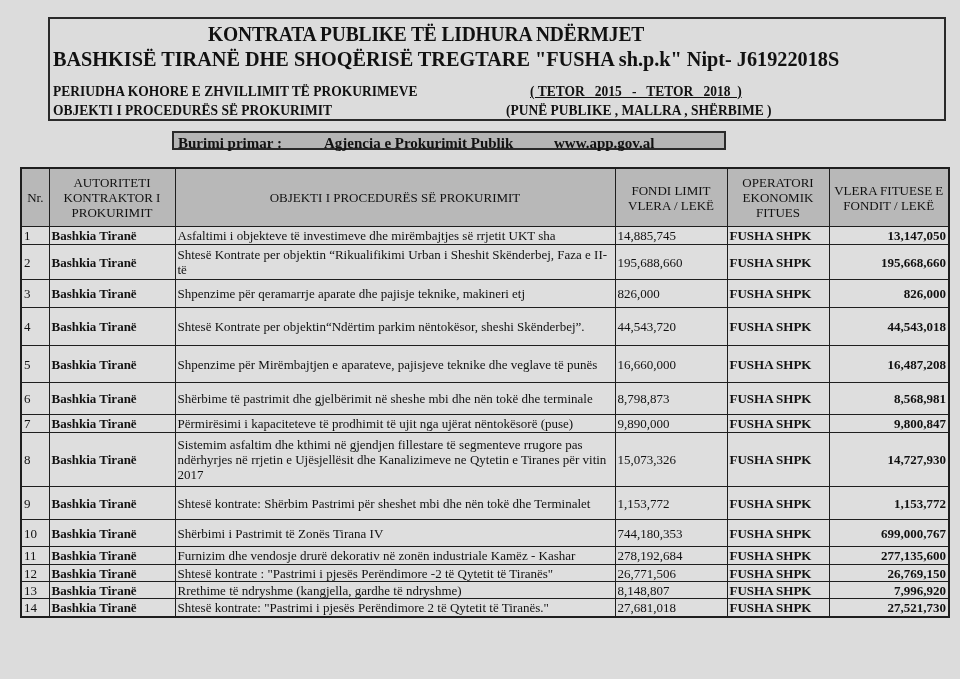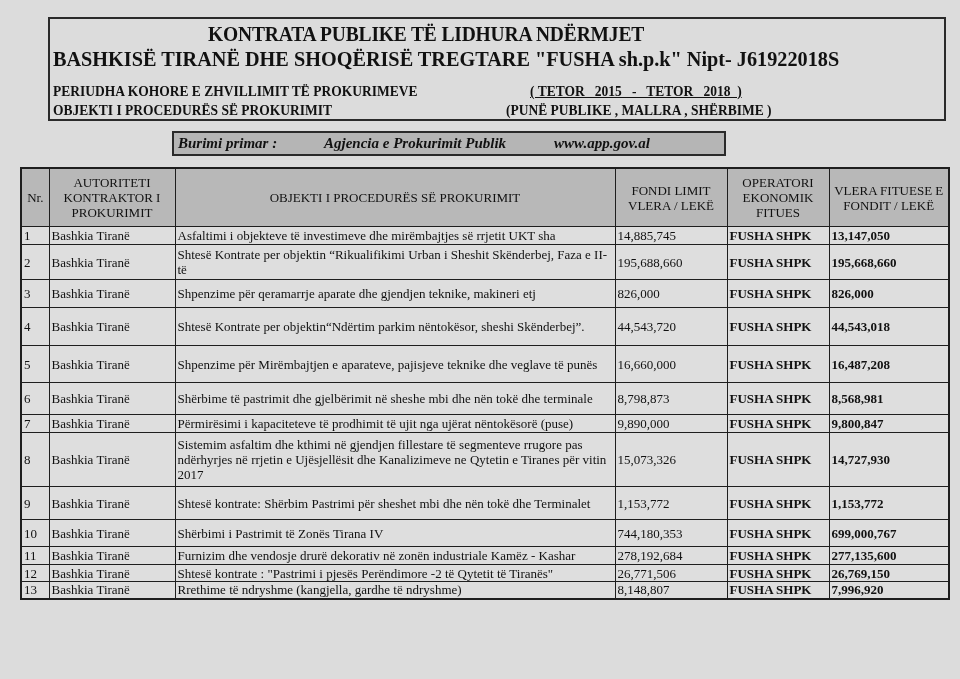--- a/index.html
+++ b/index.html
@@ -31,24 +31,24 @@
     .t3 { top: 64px; }
     .t4 { top: 83px; }
     .t3v, .t4v {
       position: absolute; font-size: 15px; font-weight: bold; white-space: nowrap;
       transform: scaleX(0.9); transform-origin: left;
     }
     .t3v { left: 480px; top: 64px; text-decoration: underline; white-space: pre; }
     .t4v { left: 456px; top: 83px; }
 
     .source-bar {
-      position: absolute; left: 172px; top: 131px; width: 554px; height: 25px;
+      position: absolute; left: 172px; top: 131px; width: 554px; height: 19px;
       border: 2px solid #2a2a2a; box-sizing: border-box;
       background: #b5b5b5;
-      font-style: italic; font-weight: bold; font-size: 15px;
+      font-weight: bold; font-size: 15px;
     }
     .source-bar span { position: absolute; top: 2px; white-space: nowrap; }
     .src-label { left: 4px; }
     .src-agency { left: 150px; }
     .src-url { left: 380px; }
 
     table.contracts {
       position: absolute; left: 20px; top: 167px; width: 928px;
       border-collapse: collapse;
       border: 2px solid #1e1e1e;
@@ -62,25 +62,25 @@
       overflow: hidden;
     }
     table.contracts th {
       background: #b8b8b8; font-weight: normal; text-align: center; height: 57px;
     }
     th.h-nr { font-size: 13px; }
     th.h-obj { font-size: 17px; }
     th.h-small { font-size: 13px; line-height: 16px; }
     table.contracts td { background: #dedede; vertical-align: middle; }
     td.c-nr { text-align: left; }
-    td.c-auth { font-weight: normal; }
+    td.c-auth { font-weight: bold; }
     td.c-obj { }
     td.c-fund { text-align: left; }
     td.c-op { font-weight: bold; }
-    td.c-win { font-weight: bold; }
+    td.c-win { font-weight: bold; text-align: right; }
   </style>
 </head>
 <body>
 
 <div class="title-box">
   <div class="t1">KONTRATA PUBLIKE TË LIDHURA NDËRMJET</div>
   <div class="t2">BASHKISË TIRANË DHE SHOQËRISË TREGTARE  "FUSHA sh.p.k"  Nipt- J61922018S</div>
   <div class="t3">PERIUDHA KOHORE E ZHVILLIMIT TË PROKURIMEVE</div>
   <div class="t3v">( TETOR   2015   -   TETOR   2018  )</div>
   <div class="t4">OBJEKTI I PROCEDURËS SË PROKURIMIT</div>
@@ -125,21 +125,21 @@
         <td class="c-nr">2</td>
         <td class="c-auth">Bashkia Tiranë</td>
         <td class="c-obj">Shtesë Kontrate per objektin “Rikualifikimi Urban i Sheshit Skënderbej, Faza e II-të</td>
         <td class="c-fund">195,688,660</td>
         <td class="c-op">FUSHA SHPK</td>
         <td class="c-win">195,668,660</td>
       </tr>
       <tr style="height: 28px;">
         <td class="c-nr">3</td>
         <td class="c-auth">Bashkia Tiranë</td>
-        <td class="c-obj">Shpenzime për qeramarrje aparate dhe gjendjen teknike, makineri etj</td>
+        <td class="c-obj">Shpenzime për qeramarrje aparate dhe pajisje teknike, makineri etj</td>
         <td class="c-fund">826,000</td>
         <td class="c-op">FUSHA SHPK</td>
         <td class="c-win">826,000</td>
       </tr>
       <tr style="height: 38px;">
         <td class="c-nr">4</td>
         <td class="c-auth">Bashkia Tiranë</td>
         <td class="c-obj">Shtesë Kontrate per objektin“Ndërtim parkim nëntokësor, sheshi Skënderbej”.</td>
         <td class="c-fund">44,543,720</td>
         <td class="c-op">FUSHA SHPK</td>
@@ -210,14 +210,22 @@
         <td class="c-win">26,769,150</td>
       </tr>
       <tr style="height: 17px;">
         <td class="c-nr">13</td>
         <td class="c-auth">Bashkia Tiranë</td>
         <td class="c-obj">Rrethime të ndryshme (kangjella, gardhe të ndryshme)</td>
         <td class="c-fund">8,148,807</td>
         <td class="c-op">FUSHA SHPK</td>
         <td class="c-win">7,996,920</td>
       </tr>
+      <tr style="height: 18px;">
+        <td class="c-nr">14</td>
+        <td class="c-auth">Bashkia Tiranë</td>
+        <td class="c-obj">Shtesë kontrate: "Pastrimi i pjesës Perëndimore 2 të Qytetit të Tiranës."</td>
+        <td class="c-fund">27,681,018</td>
+        <td class="c-op">FUSHA SHPK</td>
+        <td class="c-win">27,521,730</td>
+      </tr>
     </tbody>
 </table>
 
 </body></html>

